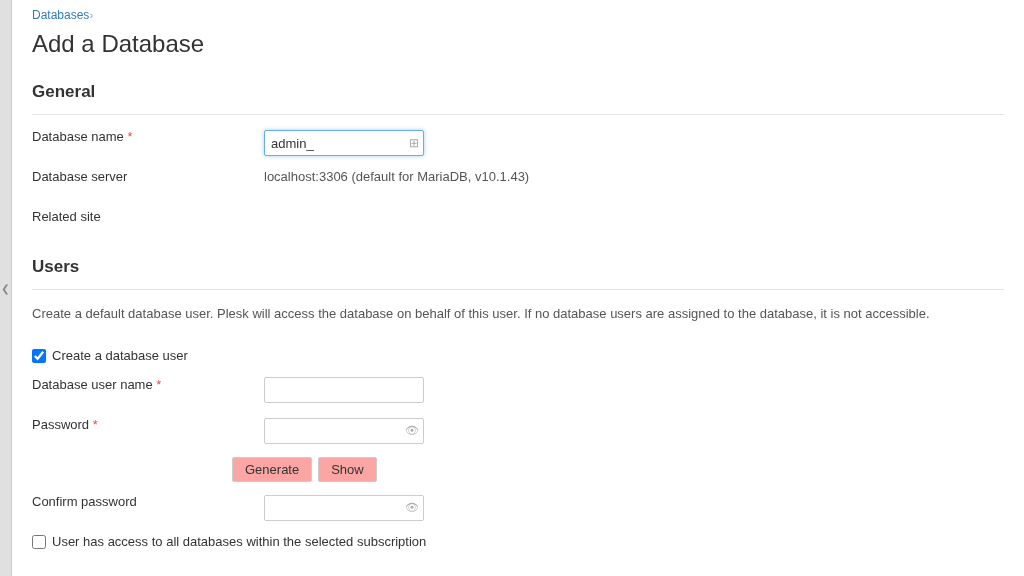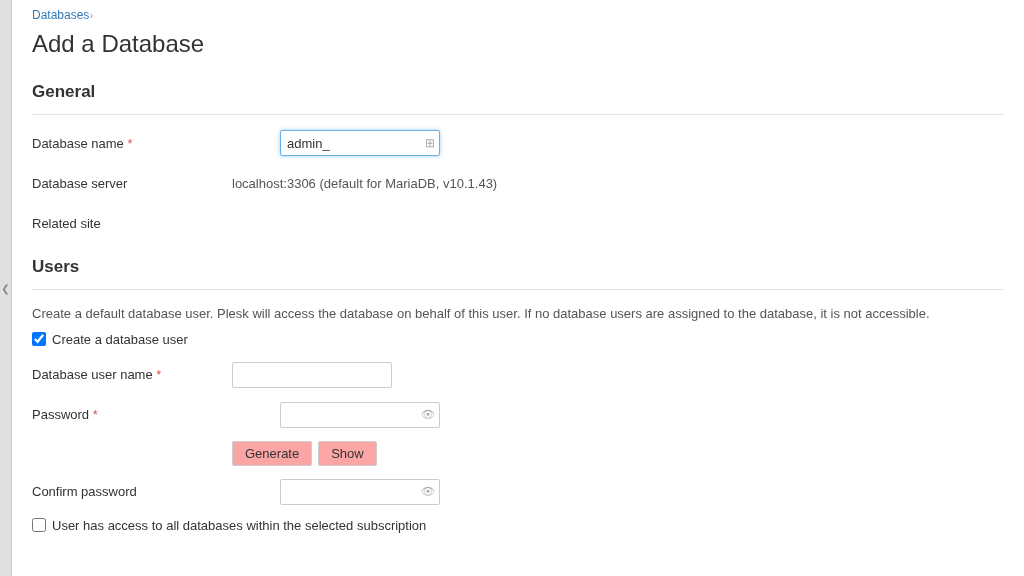--- a/index.html
+++ b/index.html
@@ -57,23 +57,23 @@
     .section-title {
       font-size: 17px;
       font-weight: bold;
       color: #333;
       padding: 8px 0 12px 0;
       border-bottom: 1px solid #e5e5e5;
       margin-bottom: 14px;
     }
     .form-row {
       display: flex;
-      align-items: center;
       margin-bottom: 12px;
       min-height: 28px;
+      gap: 32px;
     }
     .form-label {
       width: 200px;
       min-width: 200px;
       font-size: 13px;
       color: #333;
       padding-right: 10px;
     }
     .required-star {
       color: #d9534f;
@@ -92,21 +92,20 @@
       border-color: #66afe9;
       box-shadow: 0 0 4px rgba(102,175,233,0.6);
     }
     .input-with-icon {
       position: relative;
       display: inline-flex;
       align-items: center;
     }
     .input-with-icon .form-control {
       padding-right: 24px;
-      margin-left: 48px;
     }
     .input-icon {
       position: absolute;
       right: 5px;
       color: #aaa;
       font-size: 12px;
     }
     .server-text {
       font-size: 13px;
       color: #555;
@@ -142,26 +141,26 @@
       pointer-events: none;
       font-size: 10px;
       color: #555;
     }
     .users-section {
       margin-top: 10px;
     }
     .users-description {
       font-size: 13px;
       color: #555;
-      margin-bottom: 8px;
+      margin-bottom: 24px;
       line-height: 1.5;
     }
     .checkbox-row {
       display: flex;
-      align-items: center;
+      align-items: flex-end;
       gap: 6px;
       margin-bottom: 14px;
     }
     .checkbox-label {
       font-size: 13px;
       color: #333;
     }
     .btn {
       display: inline-block;
       padding: 4px 12px;

